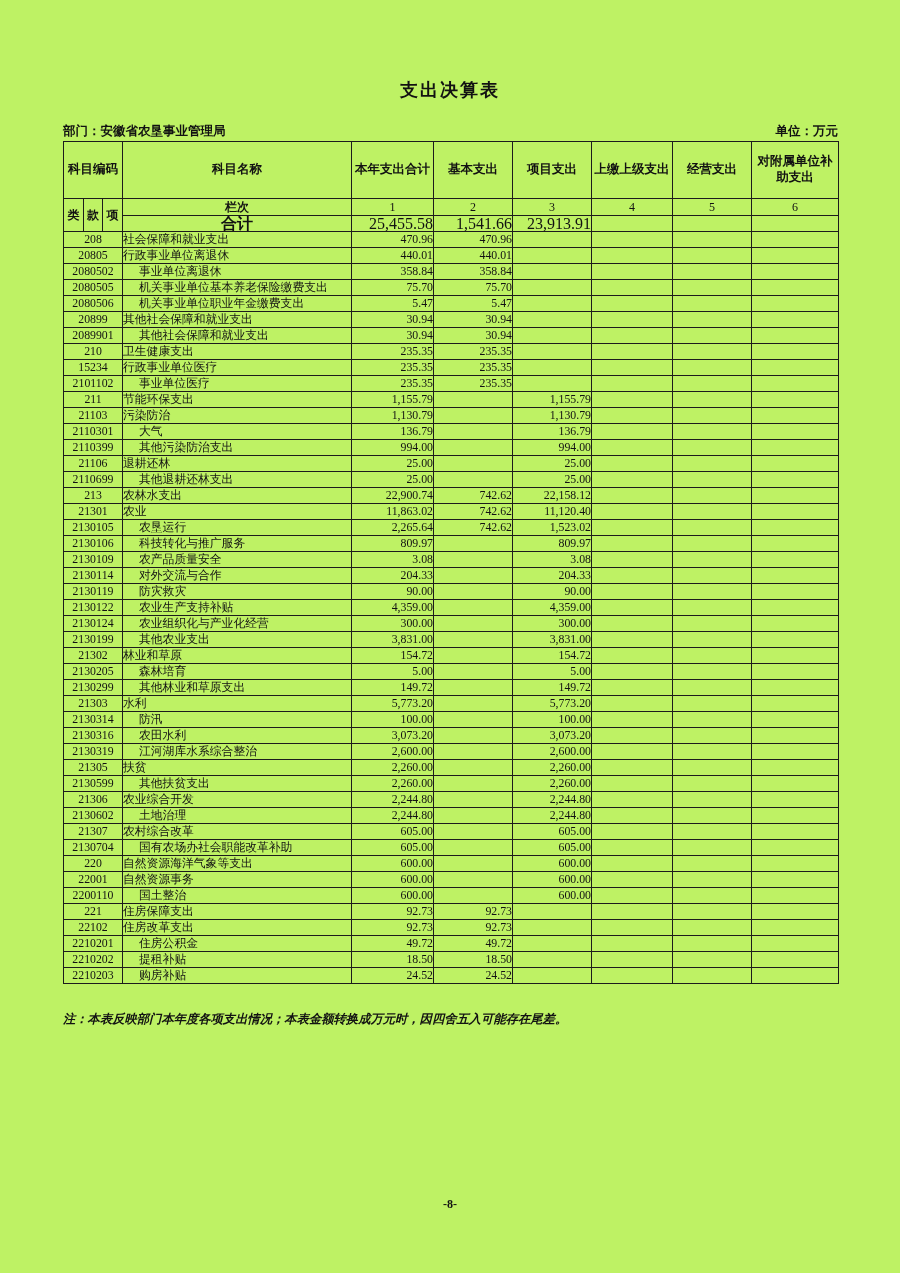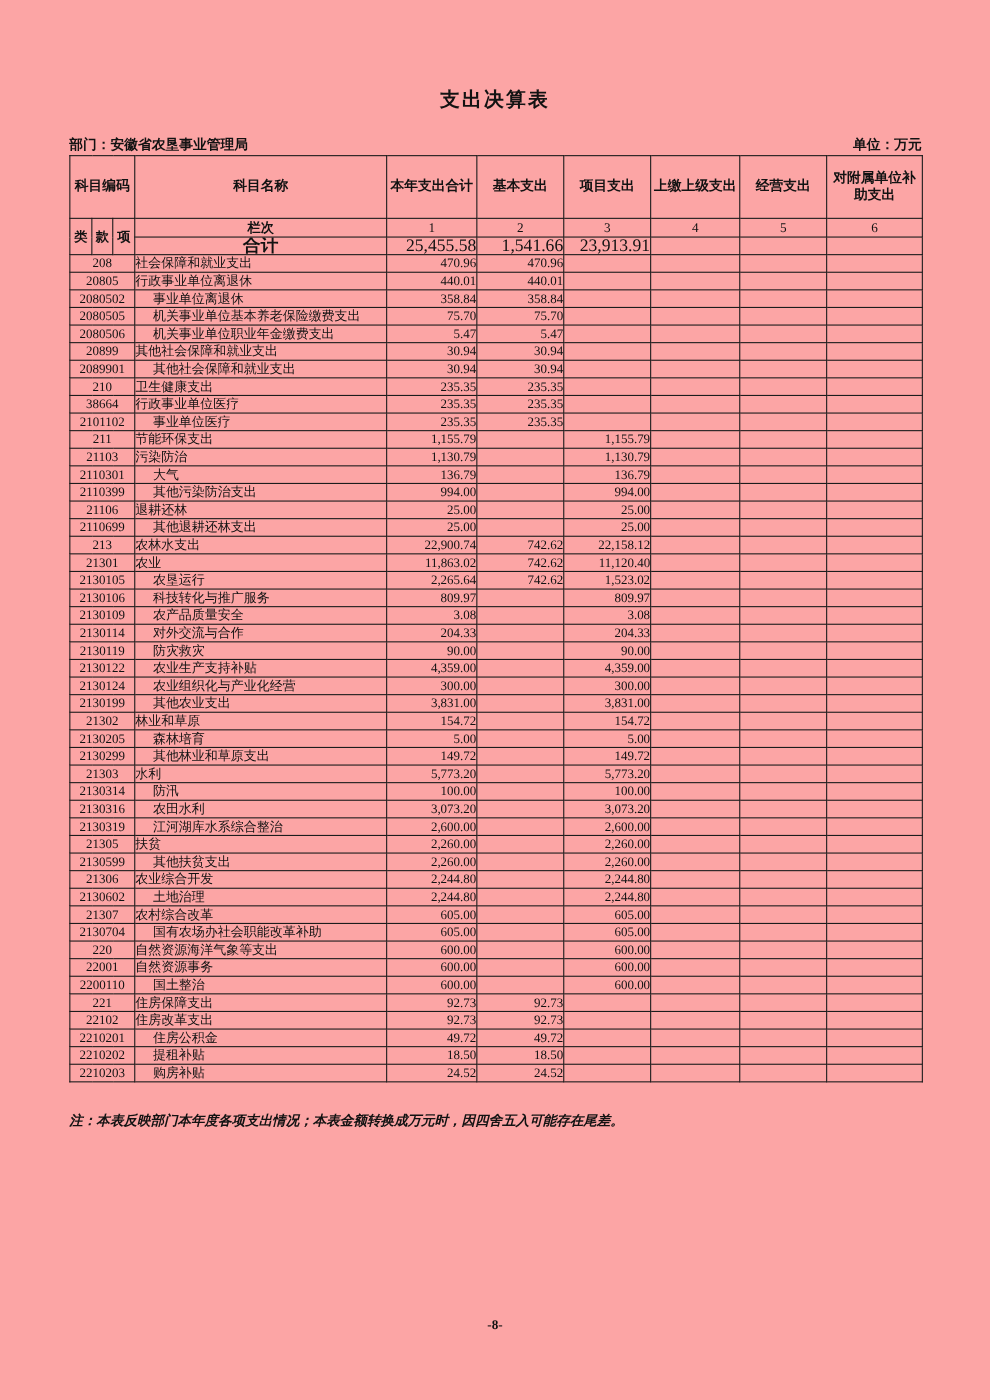--- a/index.html
+++ b/index.html
@@ -2,21 +2,21 @@
 <html><head>
 <meta charset="utf-8">
 <style>
   * { box-sizing: border-box; }
   html, body { margin: 0; padding: 0; background: #ffffff; }
   body {
     width: 900px; height: 1273px;
     font-family: "Liberation Serif", "DejaVu Serif", serif;
     color: #121212;
   }
-  .page { position: relative; width: 900px; height: 1273px; background: #fca5a5; overflow: hidden; }
+  .page { position: relative; width: 900px; height: 1273px; background: #bef264; overflow: hidden; }
 
   .title {
     position: absolute; top: 78px; left: 0; width: 900px;
     text-align: center; font-size: 18px; font-weight: bold; letter-spacing: 2px;
   }
   .table-code {
     position: absolute; top: 106px; left: 63px; width: 775px;
     text-align: right; font-size: 12.5px; font-weight: 600;
   }
   .meta-row {
@@ -197,21 +197,21 @@
           <td colspan="3" class="code">210</td>
           <td class="name">卫生健康支出</td>
           <td class="num">235.35</td>
           <td class="num">235.35</td>
           <td class="num"></td>
           <td class="num"></td>
           <td class="num"></td>
           <td class="num"></td>
         </tr>
         <tr>
-          <td colspan="3" class="code">38664</td>
+          <td colspan="3" class="code">15234</td>
           <td class="name">行政事业单位医疗</td>
           <td class="num">235.35</td>
           <td class="num">235.35</td>
           <td class="num"></td>
           <td class="num"></td>
           <td class="num"></td>
           <td class="num"></td>
         </tr>
         <tr>
           <td colspan="3" class="code">2101102</td>

